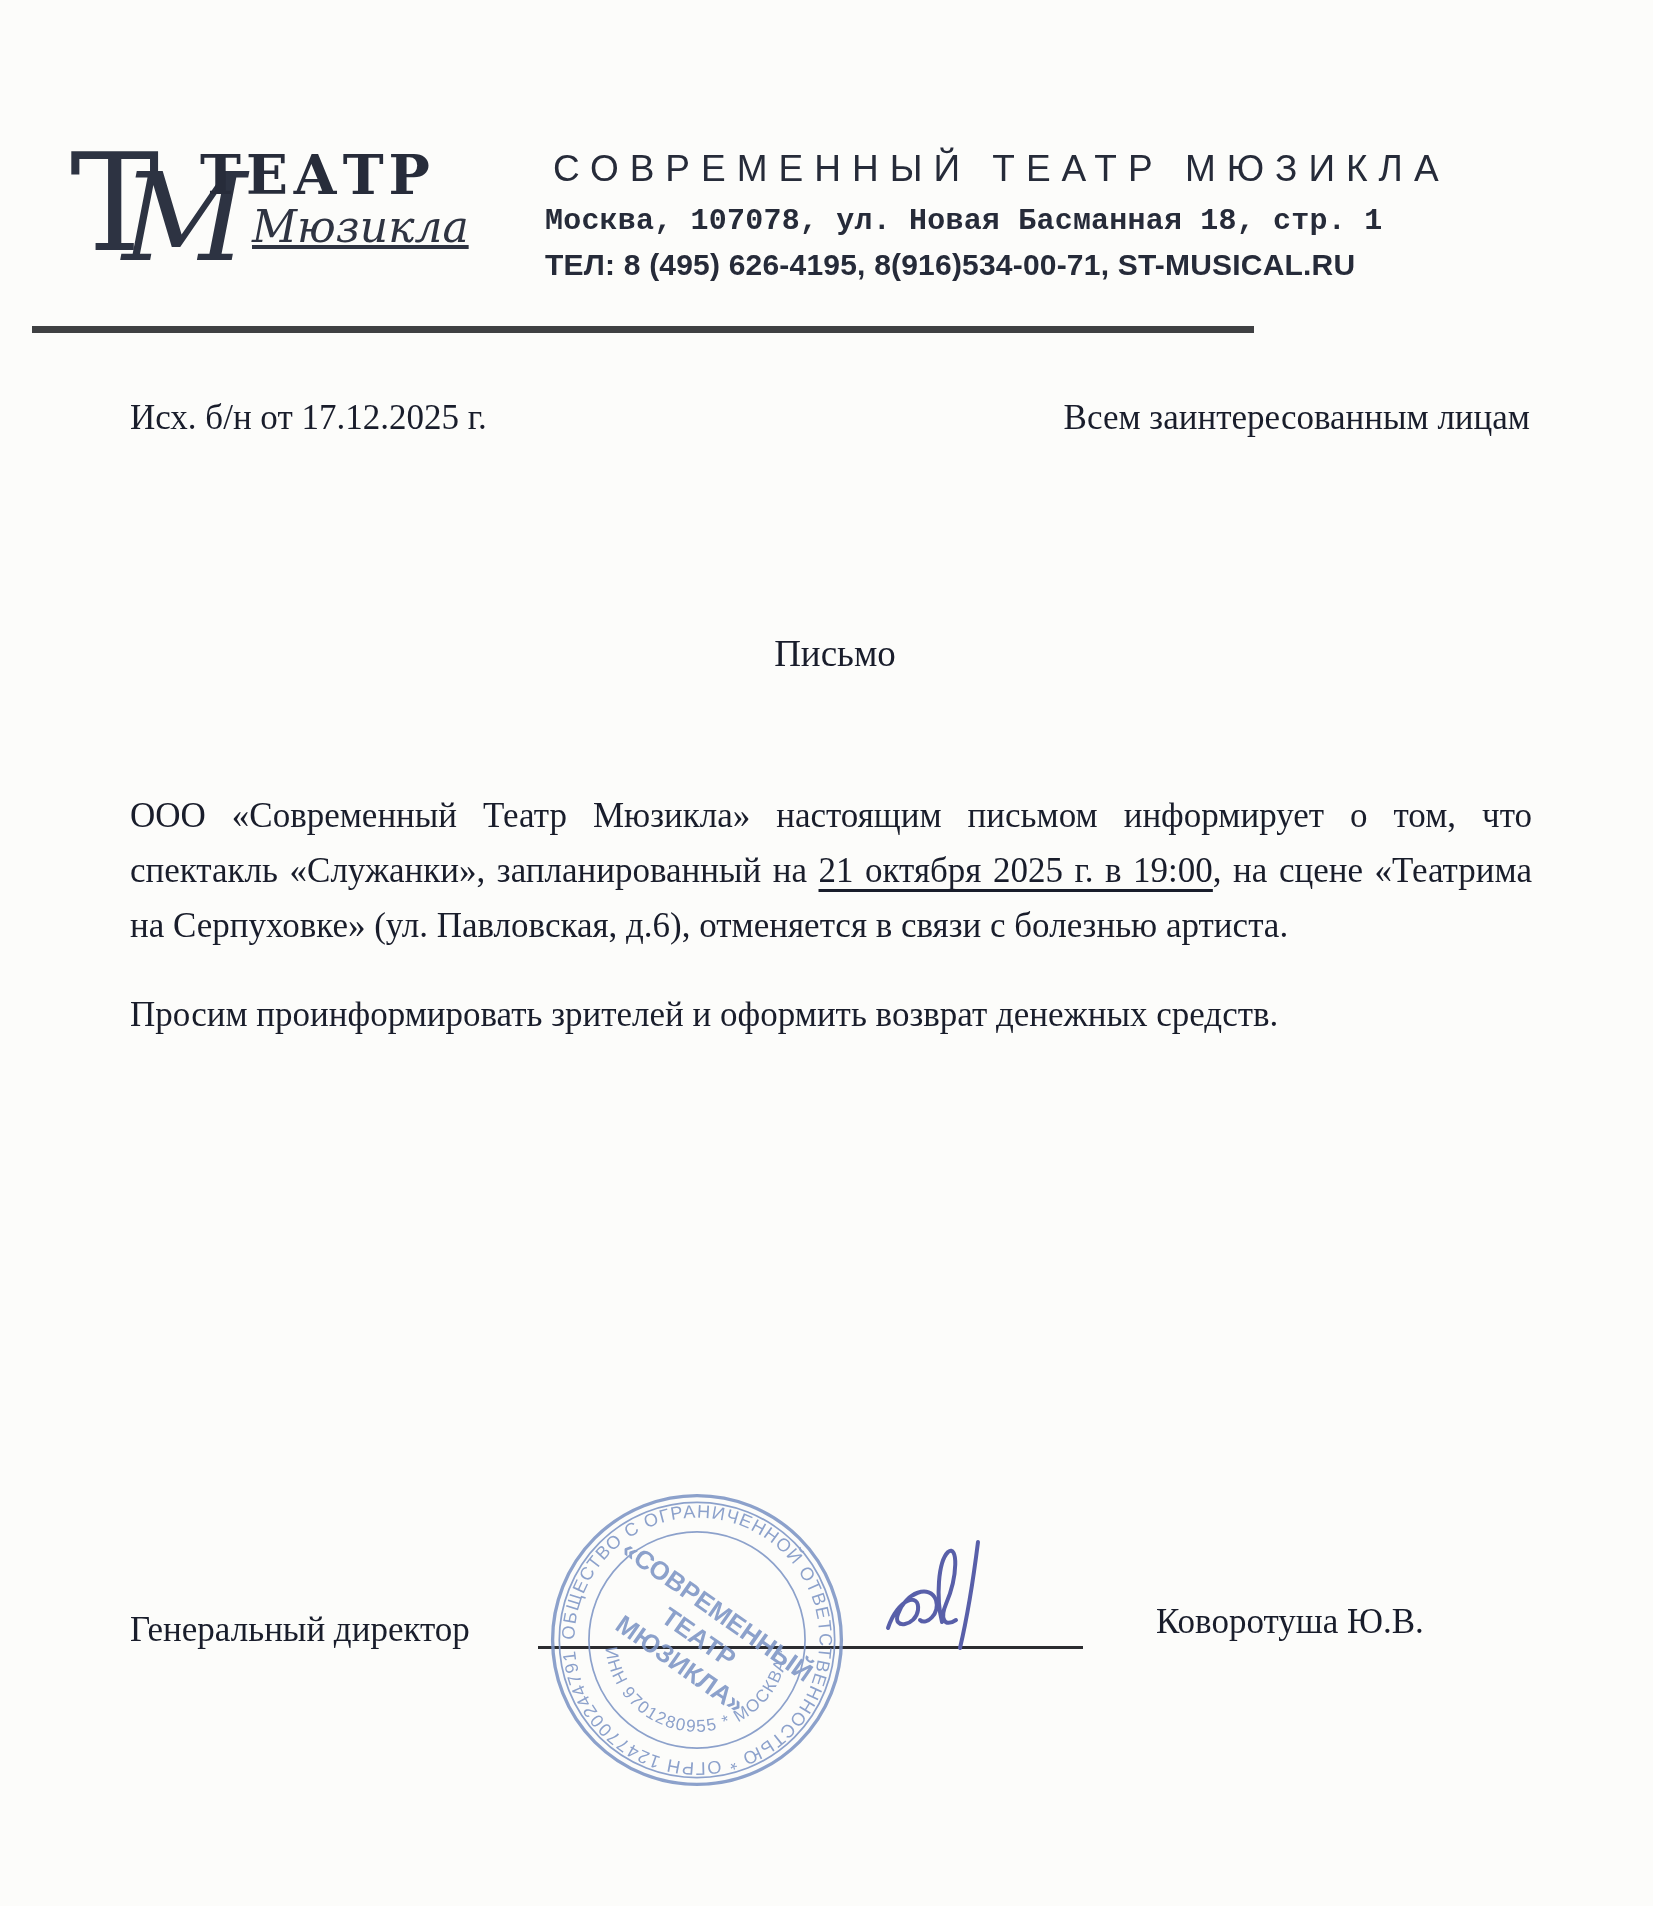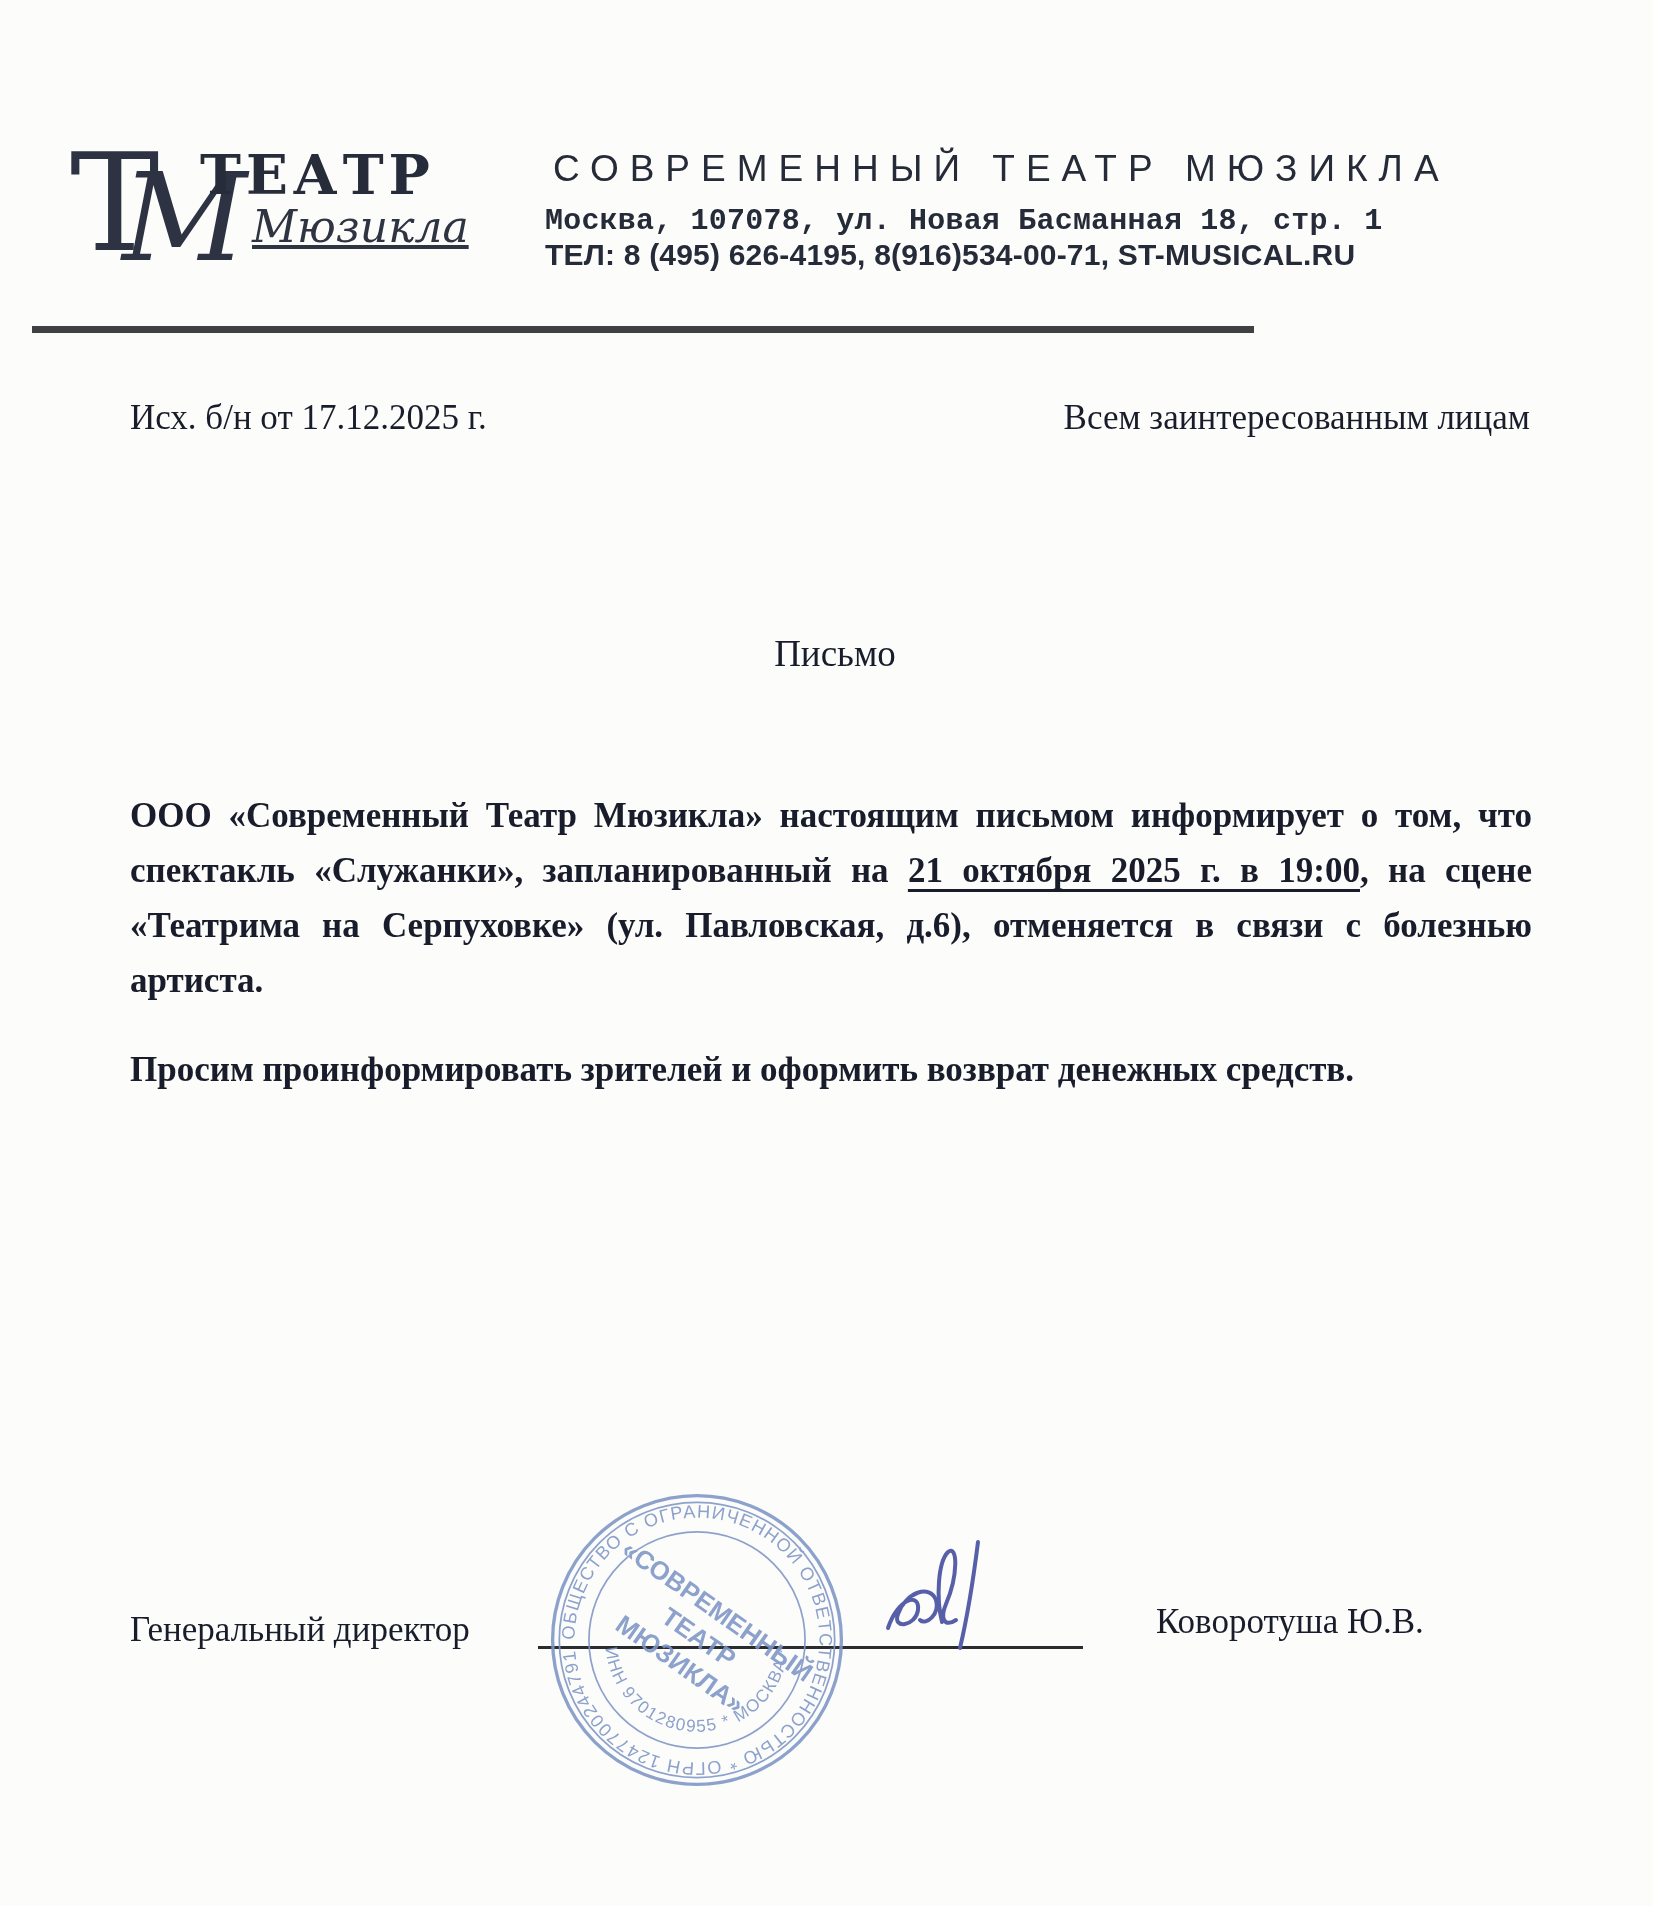--- a/index.html
+++ b/index.html
@@ -17,28 +17,28 @@
   }
   
   .lh-mono{position:absolute;left:70px;top:138px;width:200px;height:140px;}
   .lh-stack{position:absolute;left:200px;top:140px;width:340px;color:#2f3442;}
   .lh-stack .l1{font-family:"Liberation Sans",sans-serif;font-size:33px;letter-spacing:2px;color:#333a4a;}
   .lh-stack .l2{font-family:"DejaVu Serif",serif;font-size:55px;font-weight:700;letter-spacing:5px;margin-top:2px;color:#272c3a;}
   .lh-stack .l3{font-family:"DejaVu Serif",serif;font-style:italic;font-size:44px;margin-top:-6px;margin-left:52px;color:#2f3442;text-decoration:underline;}
   .lh-right{position:absolute;left:545px;top:148px;width:1020px;color:#262b39;}
   .lh-right .title{font-family:Liberation Sans, sans-serif;font-size:37px;letter-spacing:11px;font-weight:400;white-space:nowrap;margin-left:8px;}
   .lh-right .addr{font-family:Liberation Mono, monospace;font-size:30px;font-weight:700;margin-top:14px;letter-spacing:0.2px;}
-  .lh-right .tel{font-family:"Liberation Sans",sans-serif;font-size:30px;font-weight:700;margin-top:0;letter-spacing:0.2px;}
+  .lh-right .tel{font-family:"Liberation Sans",sans-serif;font-size:30px;font-weight:700;margin-top:10px;letter-spacing:0.2px;}
   .lh-rule{position:absolute;left:32px;top:326px;width:1222px;height:7px;background:#3f4042;}
   
   .meta-out{position:absolute;left:130px;top:398px;font-size:35px;}
   .meta-rcpt{position:absolute;right:123px;top:398px;font-size:35px;}
   
   .doc-title{position:absolute;left:0;top:632px;width:1670px;text-align:center;font-size:37px;}
-  .body-text{position:absolute;left:130px;top:788px;width:1402px;font-size:35px;line-height:55px;text-align:justify;font-weight:bold;}
+  .body-text{position:absolute;left:130px;top:788px;width:1402px;font-size:35px;line-height:55px;text-align:justify;}
   .body-text p{margin:0 0 34px 0;}
   .u{text-decoration:underline;text-underline-offset:7px;text-decoration-thickness:2.5px;}
   
   .sig-role{position:absolute;left:130px;top:1602px;font-size:35px;margin-top:8px;}
   .sig-line{position:absolute;left:538px;top:1600px;width:545px;height:46px;border-bottom:3px solid #2b2c30;}
   .sig-name{position:absolute;left:1156px;top:1602px;font-size:35px;}
   .sig-scribble{position:absolute;left:878px;top:1536px;width:160px;height:118px;}
   
   .stamp{position:absolute;left:544px;top:1487px;width:306px;height:306px;opacity:0.88;}
   .stamp svg{width:100%;height:100%;}

